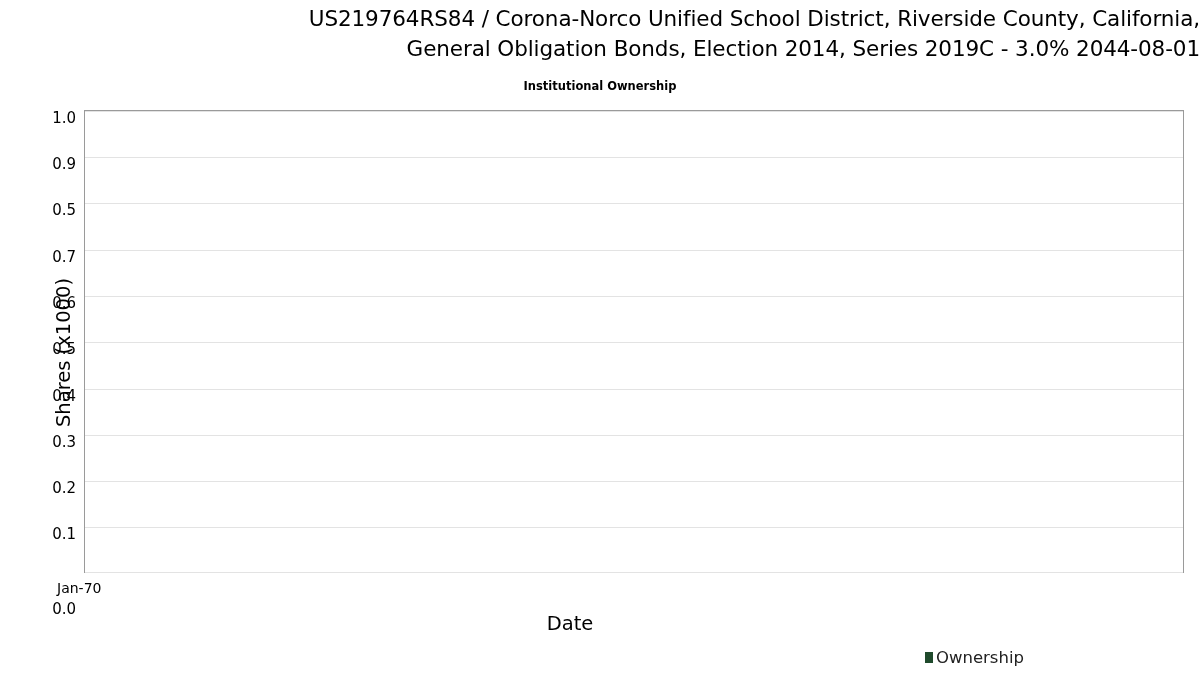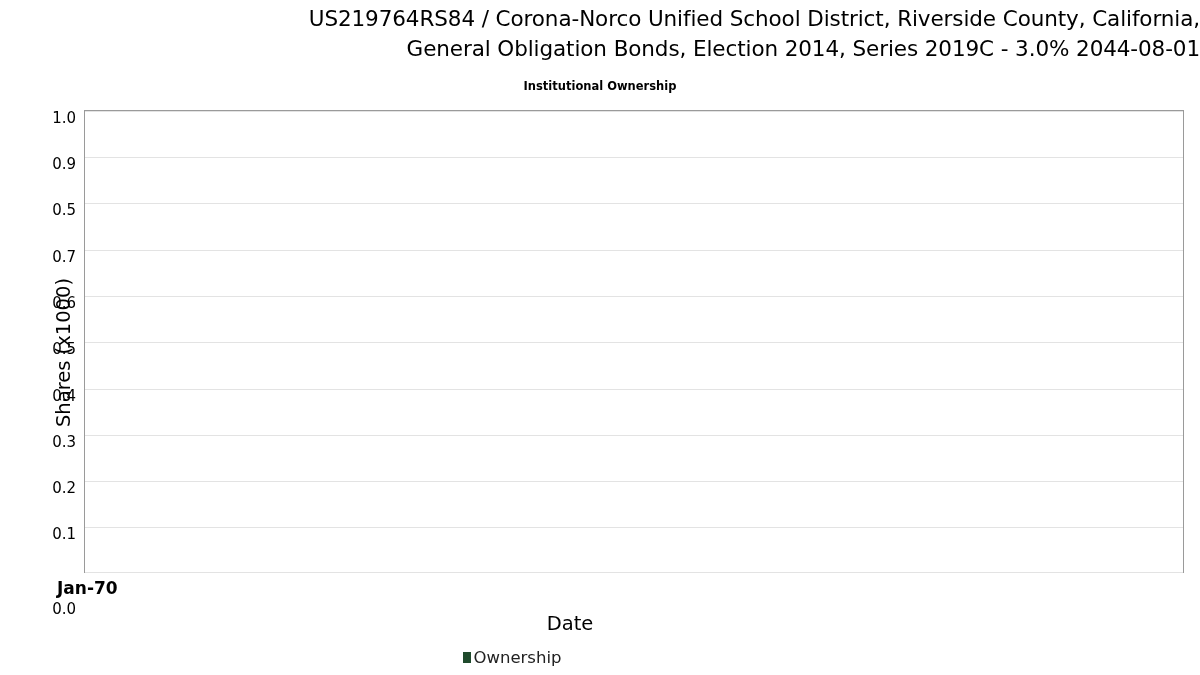--- a/index.html
+++ b/index.html
@@ -88,43 +88,42 @@
     font-size: 19.5px;
     color: #000;
     transform: rotate(-90deg);
     transform-origin: center center;
   }
 
   
   .xtick-label {
     position: absolute;
     top: 580px;
-    font-size: 17px;
+    font-size: 14px;
     line-height: 17px;
     color: #000;
-    font-weight: bold;
   }
   .xlabel {
     position: absolute;
     left: 0;
     top: 612px;
     width: 1140px;
     text-align: center;
     font-size: 19.5px;
     color: #000;
   }
 
   
   .legend {
     position: absolute;
     left: 0;
     top: 648px;
     width: 1024px;
     display: flex;
-    justify-content: center;
+    justify-content: flex-end;
     align-items: center;
   }
   .legend-item {
     display: flex;
     align-items: center;
     font-size: 16.5px;
     color: #222;
   }
   .legend-swatch {
     width: 8px;

